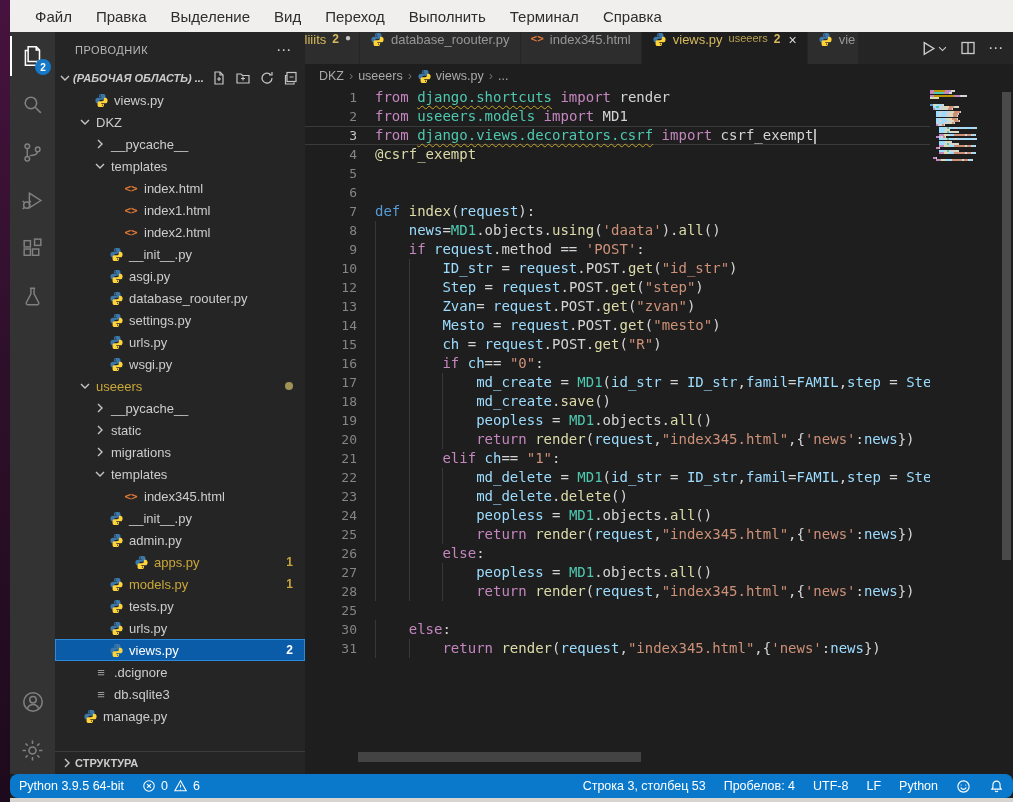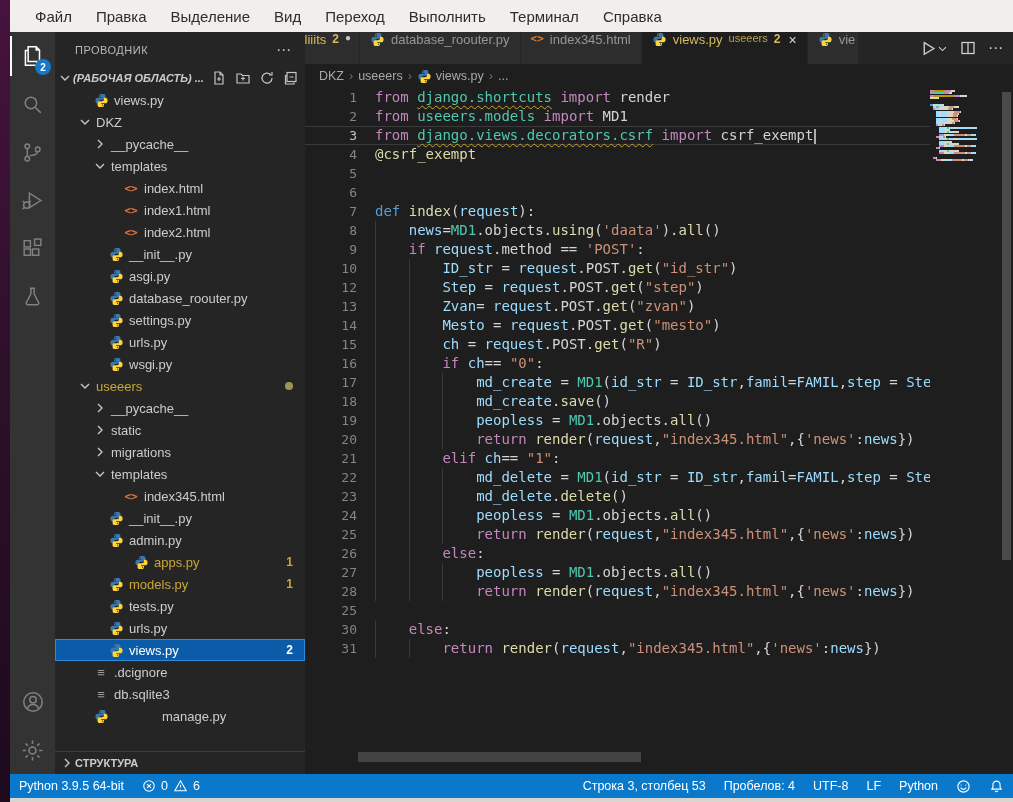--- a/index.html
+++ b/index.html
@@ -95,21 +95,21 @@
   .minimap { position:absolute; top:0; right:13px; width:70px; bottom:14px; background:#1E1E1E; padding-top:2px; cursor:pointer; }
   .mm-line { height:2px; margin-bottom:0.3px; display:flex; }
   .mm-seg { height:2px; }
   .vscroll { position:absolute; top:0; right:0; width:13px; bottom:14px; }
   .vthumb { position:absolute; top:4px; right:2px; width:9px; height:468px; background:#4A4A4A; cursor:pointer; }
   .hscroll { position:absolute; left:0; right:83px; bottom:12px; height:10px; }
   .hthumb { position:absolute; left:53px; width:283px; height:10px; background:#434343; cursor:pointer; }
 
   
   .statusbar { position:absolute; left:10px; right:0; bottom:4px; height:24px; background:#0A79CC;
-    color:#FFFFFF; display:flex; align-items:center; font-size:12.5px; }
+    color:#FFFFFF; display:flex; align-items:center; font-size:12.5px;border-radius:8px; }
   .sb-item { display:flex; align-items:center; gap:5px; padding:0 9px; height:100%; cursor:pointer; }
   .sb-right { margin-left:auto; display:flex; height:100%; }
   .sb-item svg { stroke:#FFFFFF; }
 </style>
 </head>
 <body>
 
 <div class="desktop-left"></div>
 <div class="desktop-bottom"></div>
 
@@ -436,21 +436,21 @@
       <div class="row" style="padding-left: 38px;">
         <span class="fic list-ic">≡</span>
         <span>.dcignore</span>
         <span class="sp"></span>
       </div>
       <div class="row" style="padding-left: 38px;">
         <span class="fic list-ic">≡</span>
         <span>db.sqlite3</span>
         <span class="sp"></span>
       </div>
-      <div class="row" style="padding-left: 38px; gap: 48px;">
+      <div class="row" style="padding-left: 27px;">
         <span class="fic">
           <svg width="15" height="15" viewBox="0 0 16 16">
             <path fill="#3B77A8" d="M7.9 1C6 1 5.3 1.9 5.3 3v1.4h3V5H3.9C2.6 5 1.5 5.8 1.5 8s1.1 3 2.4 3h1.4V9.3c0-1.2 1-2.1 2.2-2.1h3c1 0 1.7-.8 1.7-1.8V3c0-1.1-.9-2-2-2H7.9zM6.8 2.3a.7.7 0 110 1.4.7.7 0 010-1.4z"></path>
             <path fill="#FFD43B" d="M8.1 15c1.9 0 2.6-.9 2.6-2v-1.4h-3V11h4.4c1.3 0 2.4-.8 2.4-3s-1.1-3-2.4-3h-1.4v1.7c0 1.2-1 2.1-2.2 2.1h-3c-1 0-1.7.8-1.7 1.8V13c0 1.1.9 2 2 2h2.3zm1.1-1.3a.7.7 0 110-1.4.7.7 0 010 1.4z"></path>
           </svg>
         </span>
         <span>manage.py</span>
         <span class="sp"></span>
       </div>
     </div>

